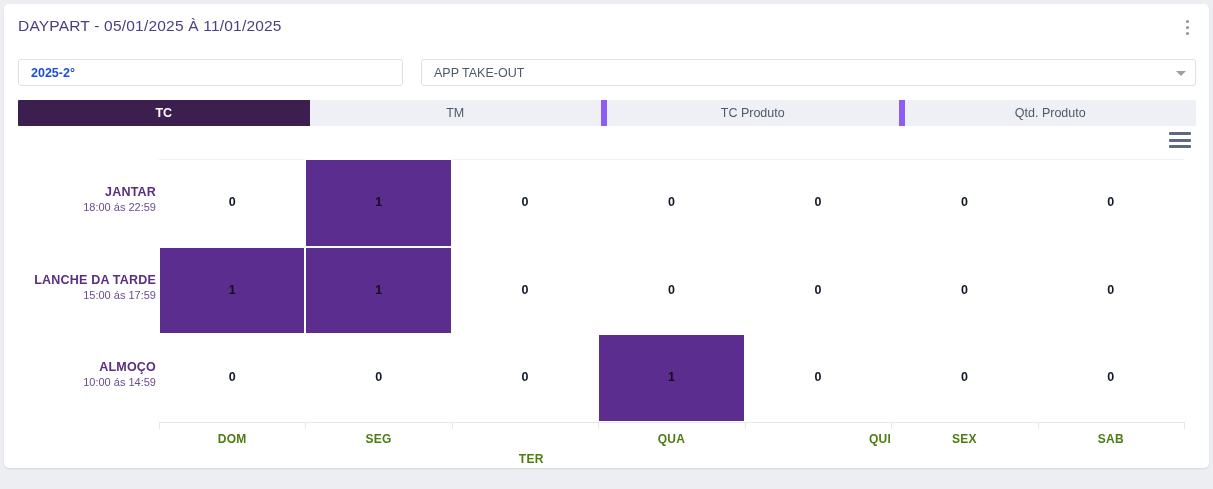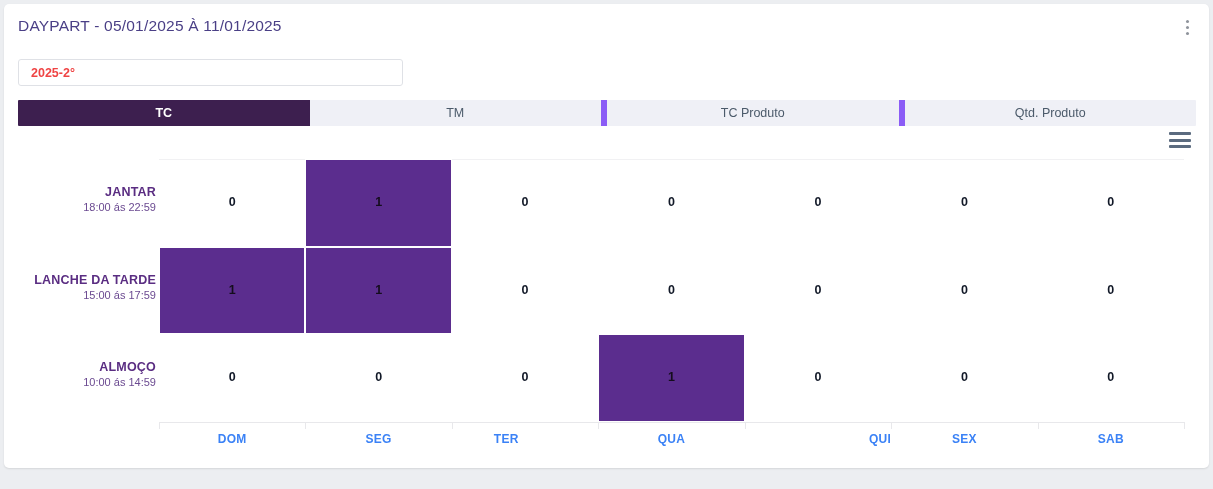--- a/index.html
+++ b/index.html
@@ -60,21 +60,21 @@
   }
   #field-period { left: 14px; width: 385px; }
   #field-channel { left: 417px; width: 775px; }
   .field-text {
     padding-left: 12px;
     font-size: 12.5px;
     color: #4b5a6a;
     white-space: nowrap;
     overflow: hidden;
   }
-  #field-period .field-text { font-weight: bold; color: #ef4444; }
+  #field-period .field-text { font-weight: bold; color: #1d4ed8; }
   #caret {
     position: absolute; right: 9px; top: 11px;
     width: 0; height: 0;
     border-left: 5px solid transparent;
     border-right: 5px solid transparent;
     border-top: 5px solid #9aa0a6;
   }
 
   
   #tabs {
@@ -175,21 +175,21 @@
     color: #111827;
     text-align: center;
     white-space: nowrap;
   }
   .cellval.on-bar { color: #140d1c; }
   .xlabel {
     position: absolute;
     top: 288px;
     font-size: 12px;
     font-weight: bold;
-    color: #3b82f6;
+    color: #4d7c0f;
     text-align: center;
     letter-spacing: .3px;
   }
 </style>
 </head>
 <body>
 
 <div id="card">
 
   <div id="card-header">
@@ -198,20 +198,24 @@
       <span></span>
       <span></span>
       <span></span>
     </div>
   </div>
 
   <div class="field" id="field-period">
     <div class="field-text">2025-2°</div>
   </div>
 
+  <div class="field" id="field-channel">
+    <div class="field-text">APP TAKE-OUT</div>
+    <div id="caret"></div>
+  </div>
 
   <div id="tabs">
       <div class="tab active">
         <span>TC</span>
       </div>
       <div class="tab">
         <span>TM</span>
       </div>
       <div class="tab">
         <span>TC Produto</span>
@@ -271,20 +275,20 @@
       <div class="cellval" style="left: 155px; width: 146.429px; top: 226.167px;">0</div>
       <div class="cellval" style="left: 301.429px; width: 146.429px; top: 226.167px;">0</div>
       <div class="cellval" style="left: 447.857px; width: 146.429px; top: 226.167px;">0</div>
       <div class="bar" style="left: 594.286px; width: 146.429px; top: 190.333px; height: 87.6667px; background: rgb(91, 45, 142);"></div>
       <div class="cellval on-bar" style="left: 594.286px; width: 146.429px; top: 226.167px;">1</div>
       <div class="cellval" style="left: 740.714px; width: 146.429px; top: 226.167px;">0</div>
       <div class="cellval" style="left: 887.143px; width: 146.429px; top: 226.167px;">0</div>
       <div class="cellval" style="left: 1033.57px; width: 146.429px; top: 226.167px;">0</div>
       <div class="xlabel" style="left: 155px; width: 146.429px;">DOM</div>
       <div class="xlabel" style="left: 301.429px; width: 146.429px;">SEG</div>
-      <div class="xlabel" style="left: 429px; width: 146.429px;">TER</div>
+      <div class="xlabel" style="left: 454px; width: 146.429px; margin-top: 20px;">TER</div>
       <div class="xlabel" style="left: 594.286px; width: 146.429px;">QUA</div>
       <div class="xlabel" style="left: 740.714px; width: 146.429px; text-align: right;">QUI</div>
       <div class="xlabel" style="left: 887.143px; width: 146.429px;">SEX</div>
       <div class="xlabel" style="left: 1033.57px; width: 146.429px;">SAB</div>
     </div>
 
 </div>
 
 </body></html>

